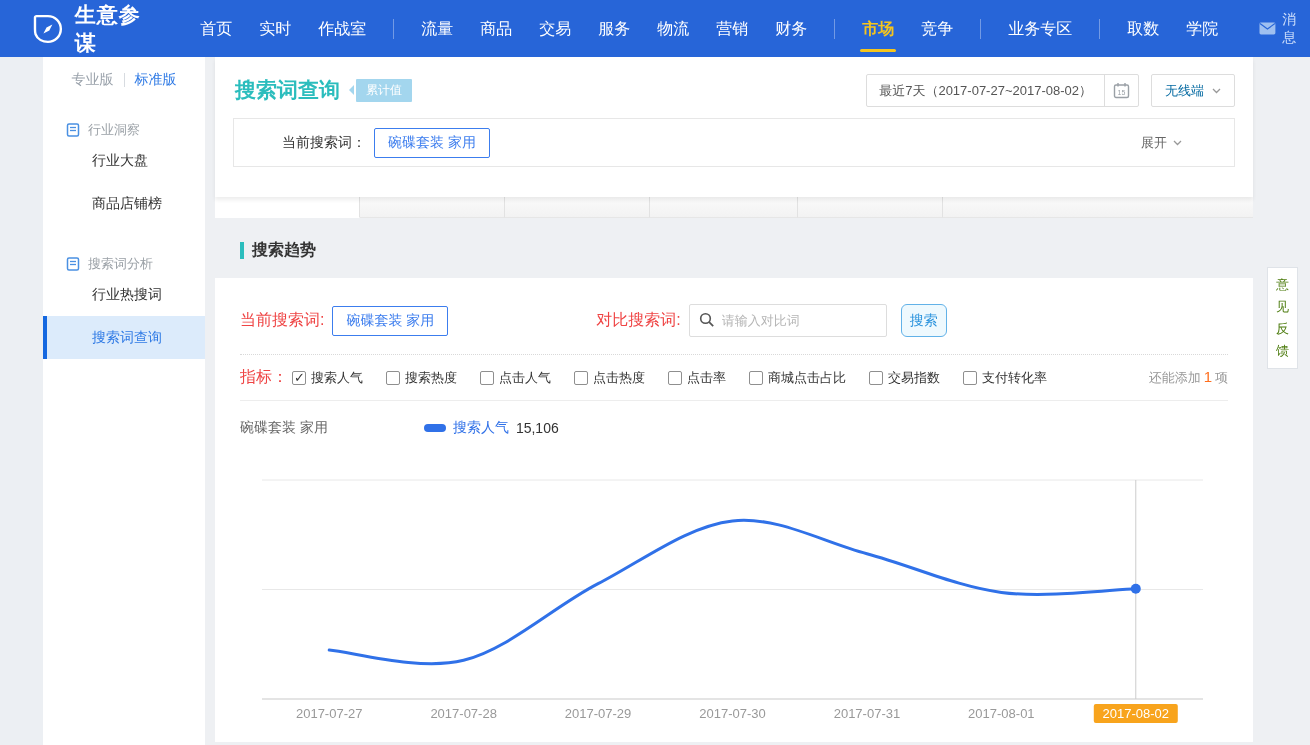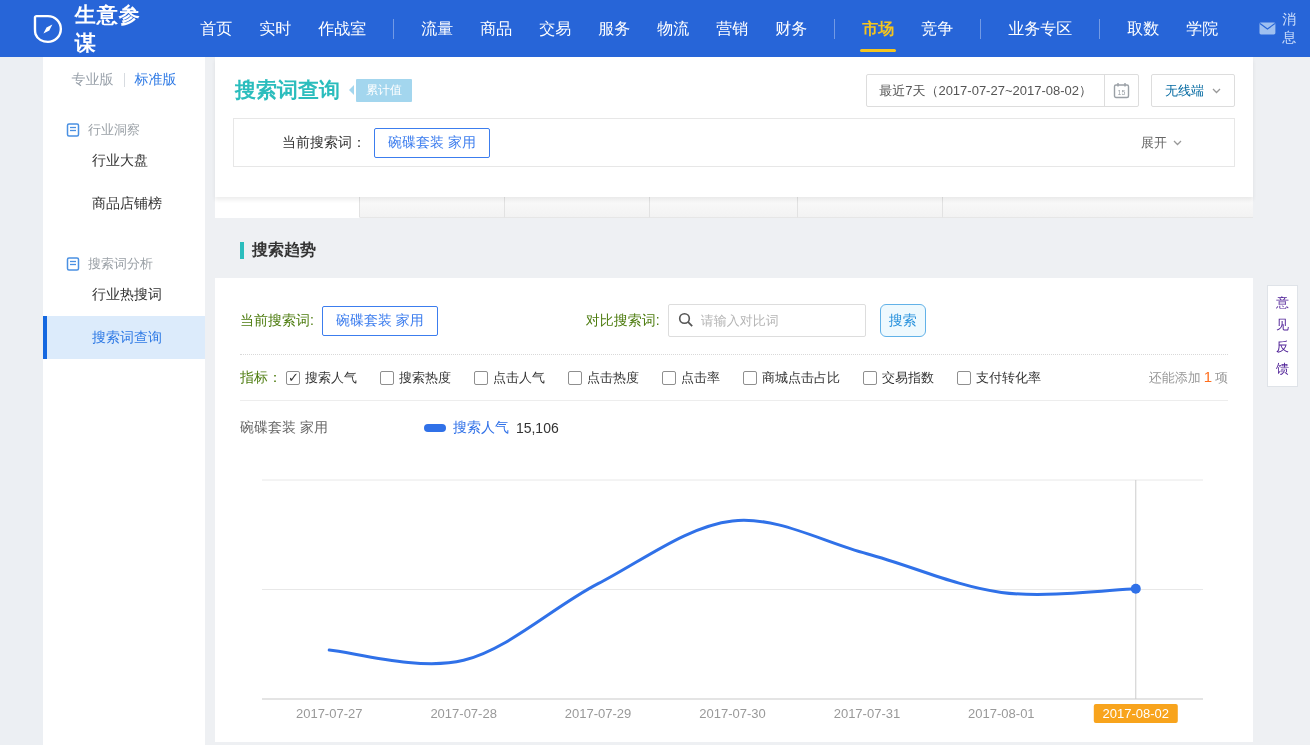--- a/index.html
+++ b/index.html
@@ -37,22 +37,22 @@
   .vtab-sep { width:1px; height:14px; background:#d7dbe0; margin:0 10px; }
   .side-group-header { display:flex; align-items:center; color:#9aa0a6;
     font-size:13px; padding-left:23px; margin-top:30px; cursor:pointer; }
   .side-group-header svg { margin-right:8px; }
   .side-item { font-size:14px; color:#333; padding-left:45px; height:43px;
     line-height:43px; cursor:pointer; border-left:4px solid transparent; }
   .side-item.active { background:#dcebfb; border-left-color:#1568e0; color:#2f7ae5; }
 
   .main-col { width:1038px; margin-left:10px; }
   .right-gutter { flex:1; position:relative; }
-  .feedback-btn { position:absolute; left:14px; top:228px; width:31px;
-    background:#fff; border:1px solid #dfe3e8; color:#4c1d95; font-size:13px;
+  .feedback-btn { position:absolute; left:14px; top:210px; width:31px;
+    background:#fff; border:1px solid #dfe3e8; color:#4d7c0f; font-size:13px;
     text-align:center; line-height:1.7; padding:6px 2px; cursor:pointer; }
 
   
   .header-panel { background:#fff; height:140px; position:relative;
     box-shadow:0 3px 4px rgba(0,0,0,.07); }
   .title-row { display:flex; align-items:center; padding:19px 18px 0 20px; }
   .page-title { font-size:21px; font-weight:bold; color:#2bbdbd; }
   .title-badge { background:#a3d6ee; color:#fff; font-size:12px; padding:3px 10px;
     margin-left:16px; position:relative; border-radius:1px; }
   .title-badge::before { content:""; position:absolute; left:-7px; top:50%;
@@ -86,21 +86,21 @@
   .tc5{width:145px;} .tc6{flex:1; border-right:none;}
 
   
   .section-head { display:flex; align-items:center; margin:22px 0 17px 25px; }
   .section-bar { width:4px; height:17px; background:#2bbdbd; margin-right:8px; }
   .section-title { font-size:16px; font-weight:bold; color:#333; }
 
   
   .content-panel { background:#fff; min-height:464px; padding:0 25px; }
   .compare-row { display:flex; align-items:center; padding-top:26px; }
-  .field-label { font-size:14px; color:#4d7c0f; }
+  .field-label { font-size:16px; color:#ef4444; }
   .compare-label { margin-left:148px; }
   .compare-input-wrap { position:relative; margin-left:8px; }
   .compare-input { width:198px; height:33px; border:1px solid #ddd; border-radius:2px;
     font-size:13px; color:#737373; padding:0 10px 0 32px;
     font-family:"Liberation Sans","DejaVu Sans",sans-serif; }
   .compare-input::placeholder { color:#b5b5b5; }
   .search-icon-pos { position:absolute; left:10px; top:8px; }
   .search-btn { margin-left:14px; width:46px; height:33px; background:#eef9fe;
     border:1px solid #62b2e8; border-radius:6px; color:#2b93dd; font-size:14px;
     cursor:pointer; font-family:"Liberation Sans","DejaVu Sans",sans-serif; }

